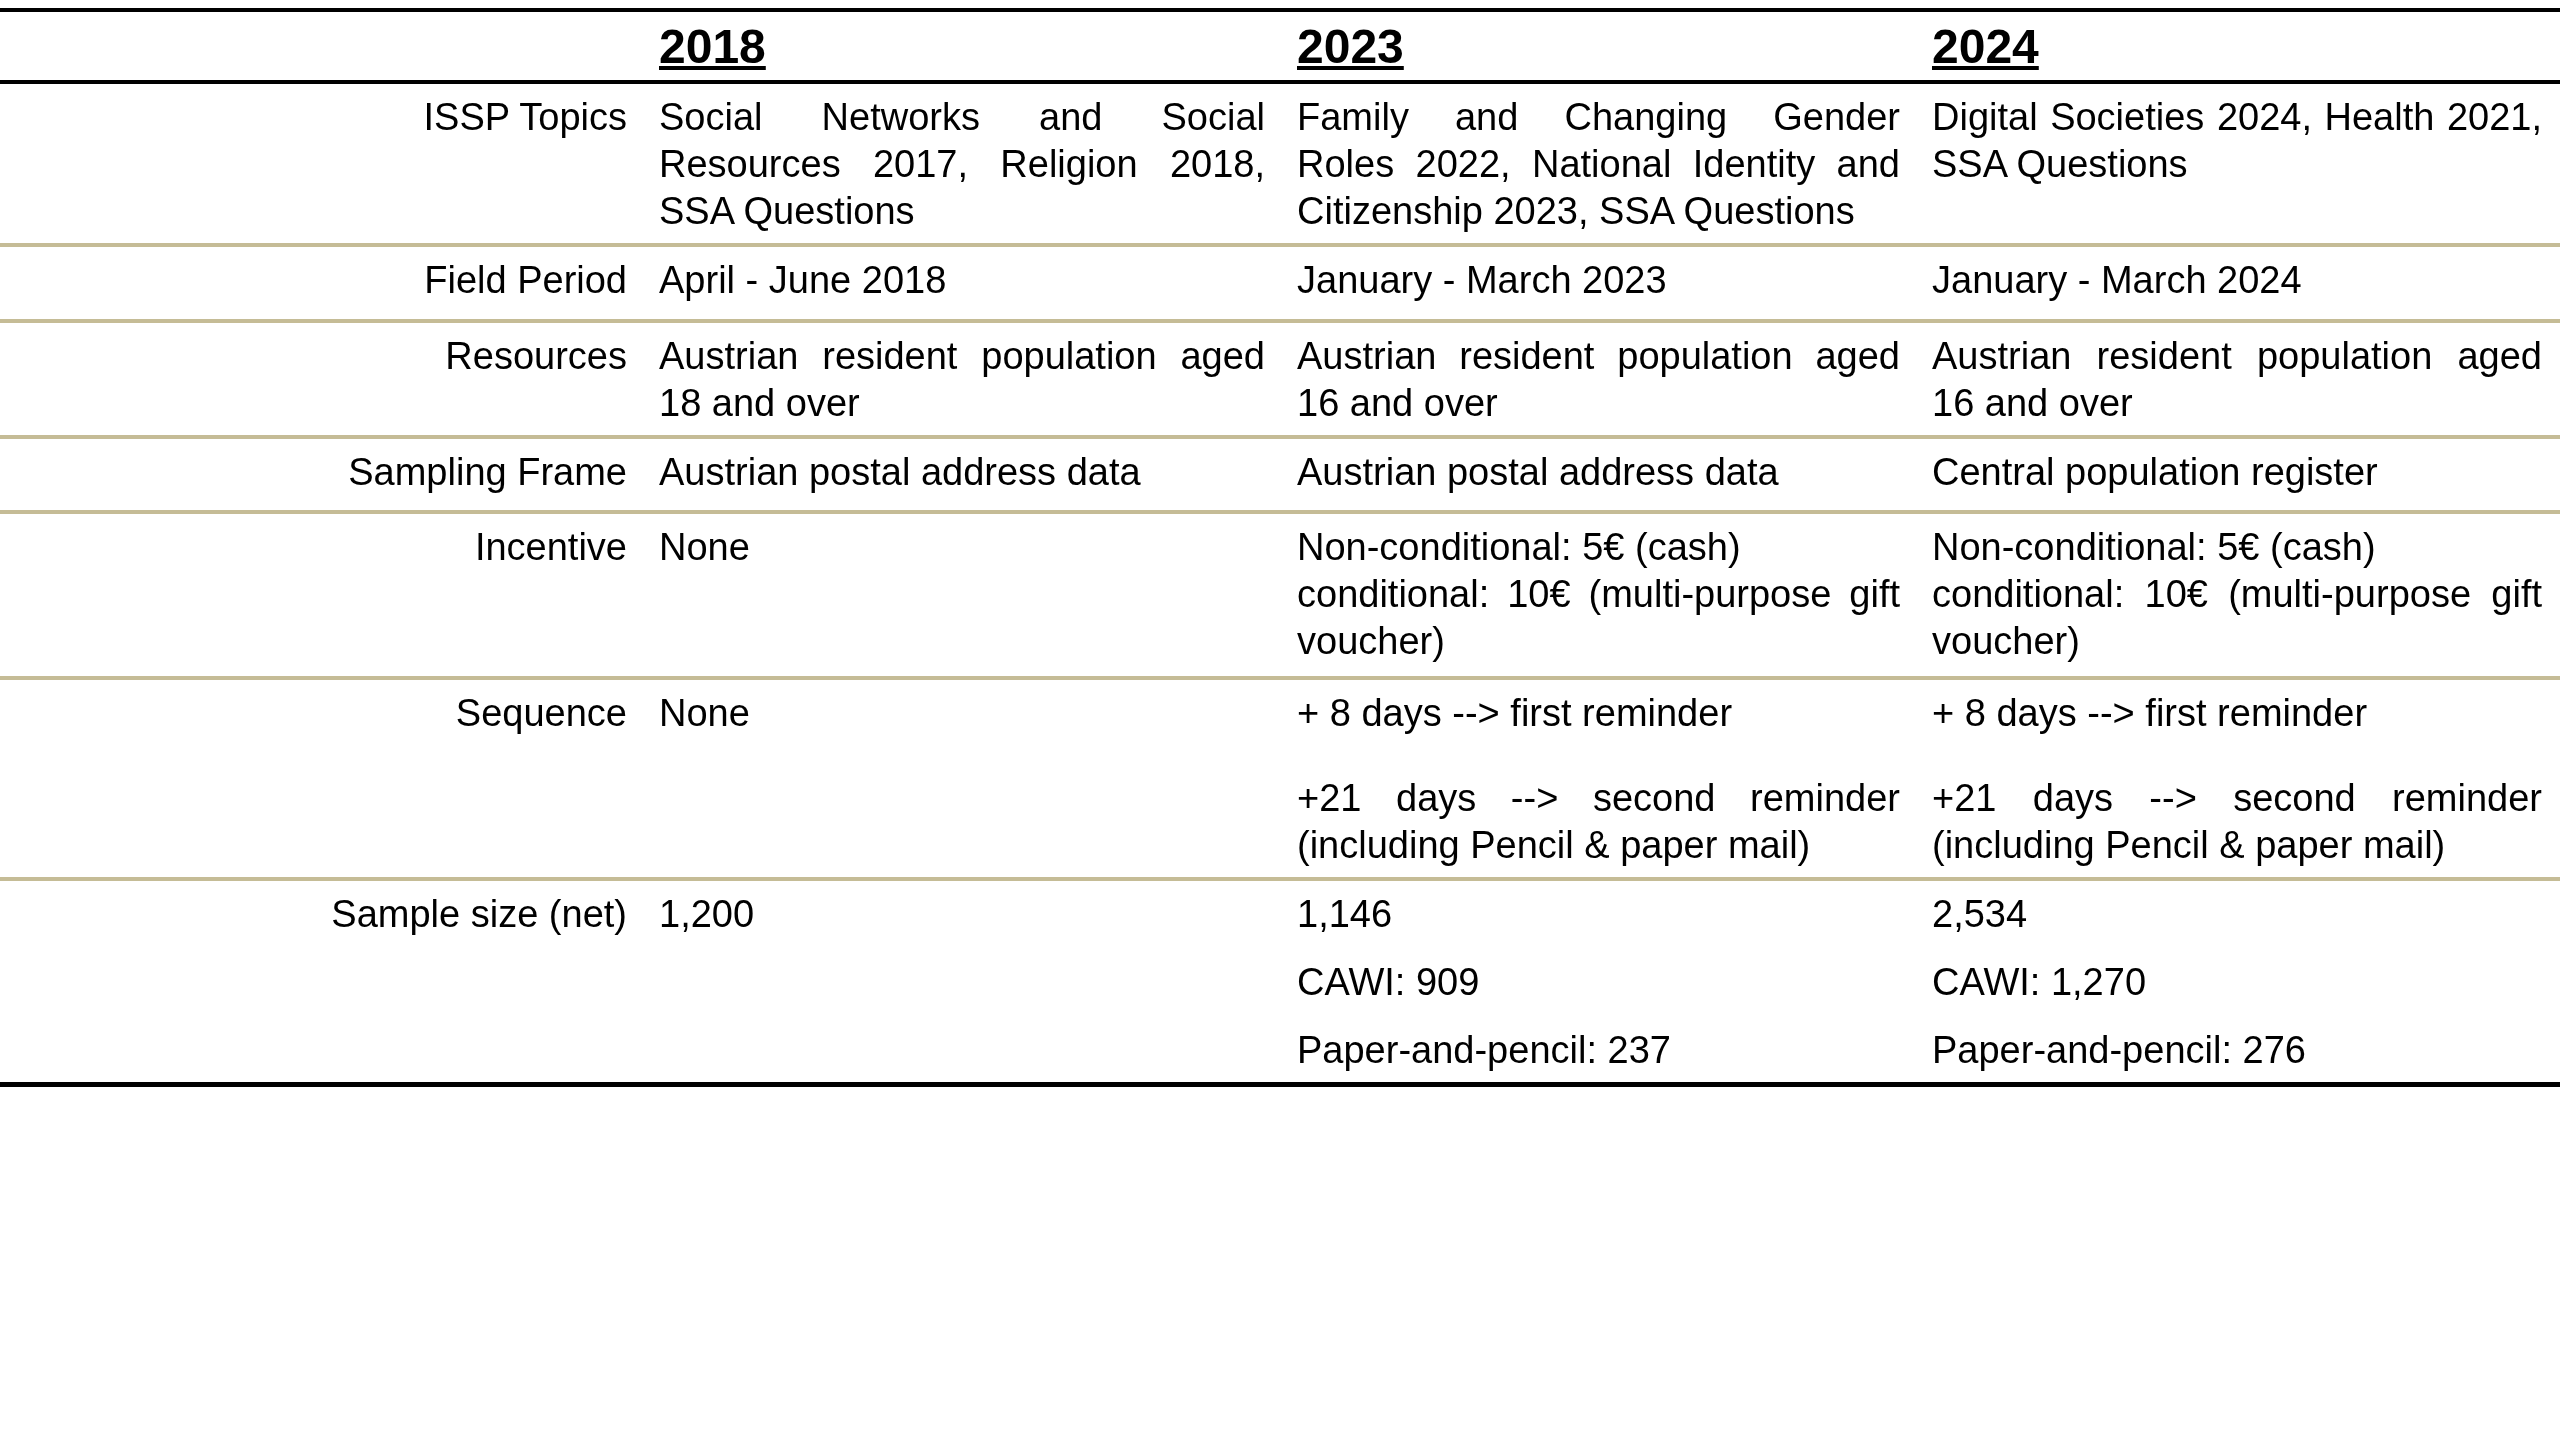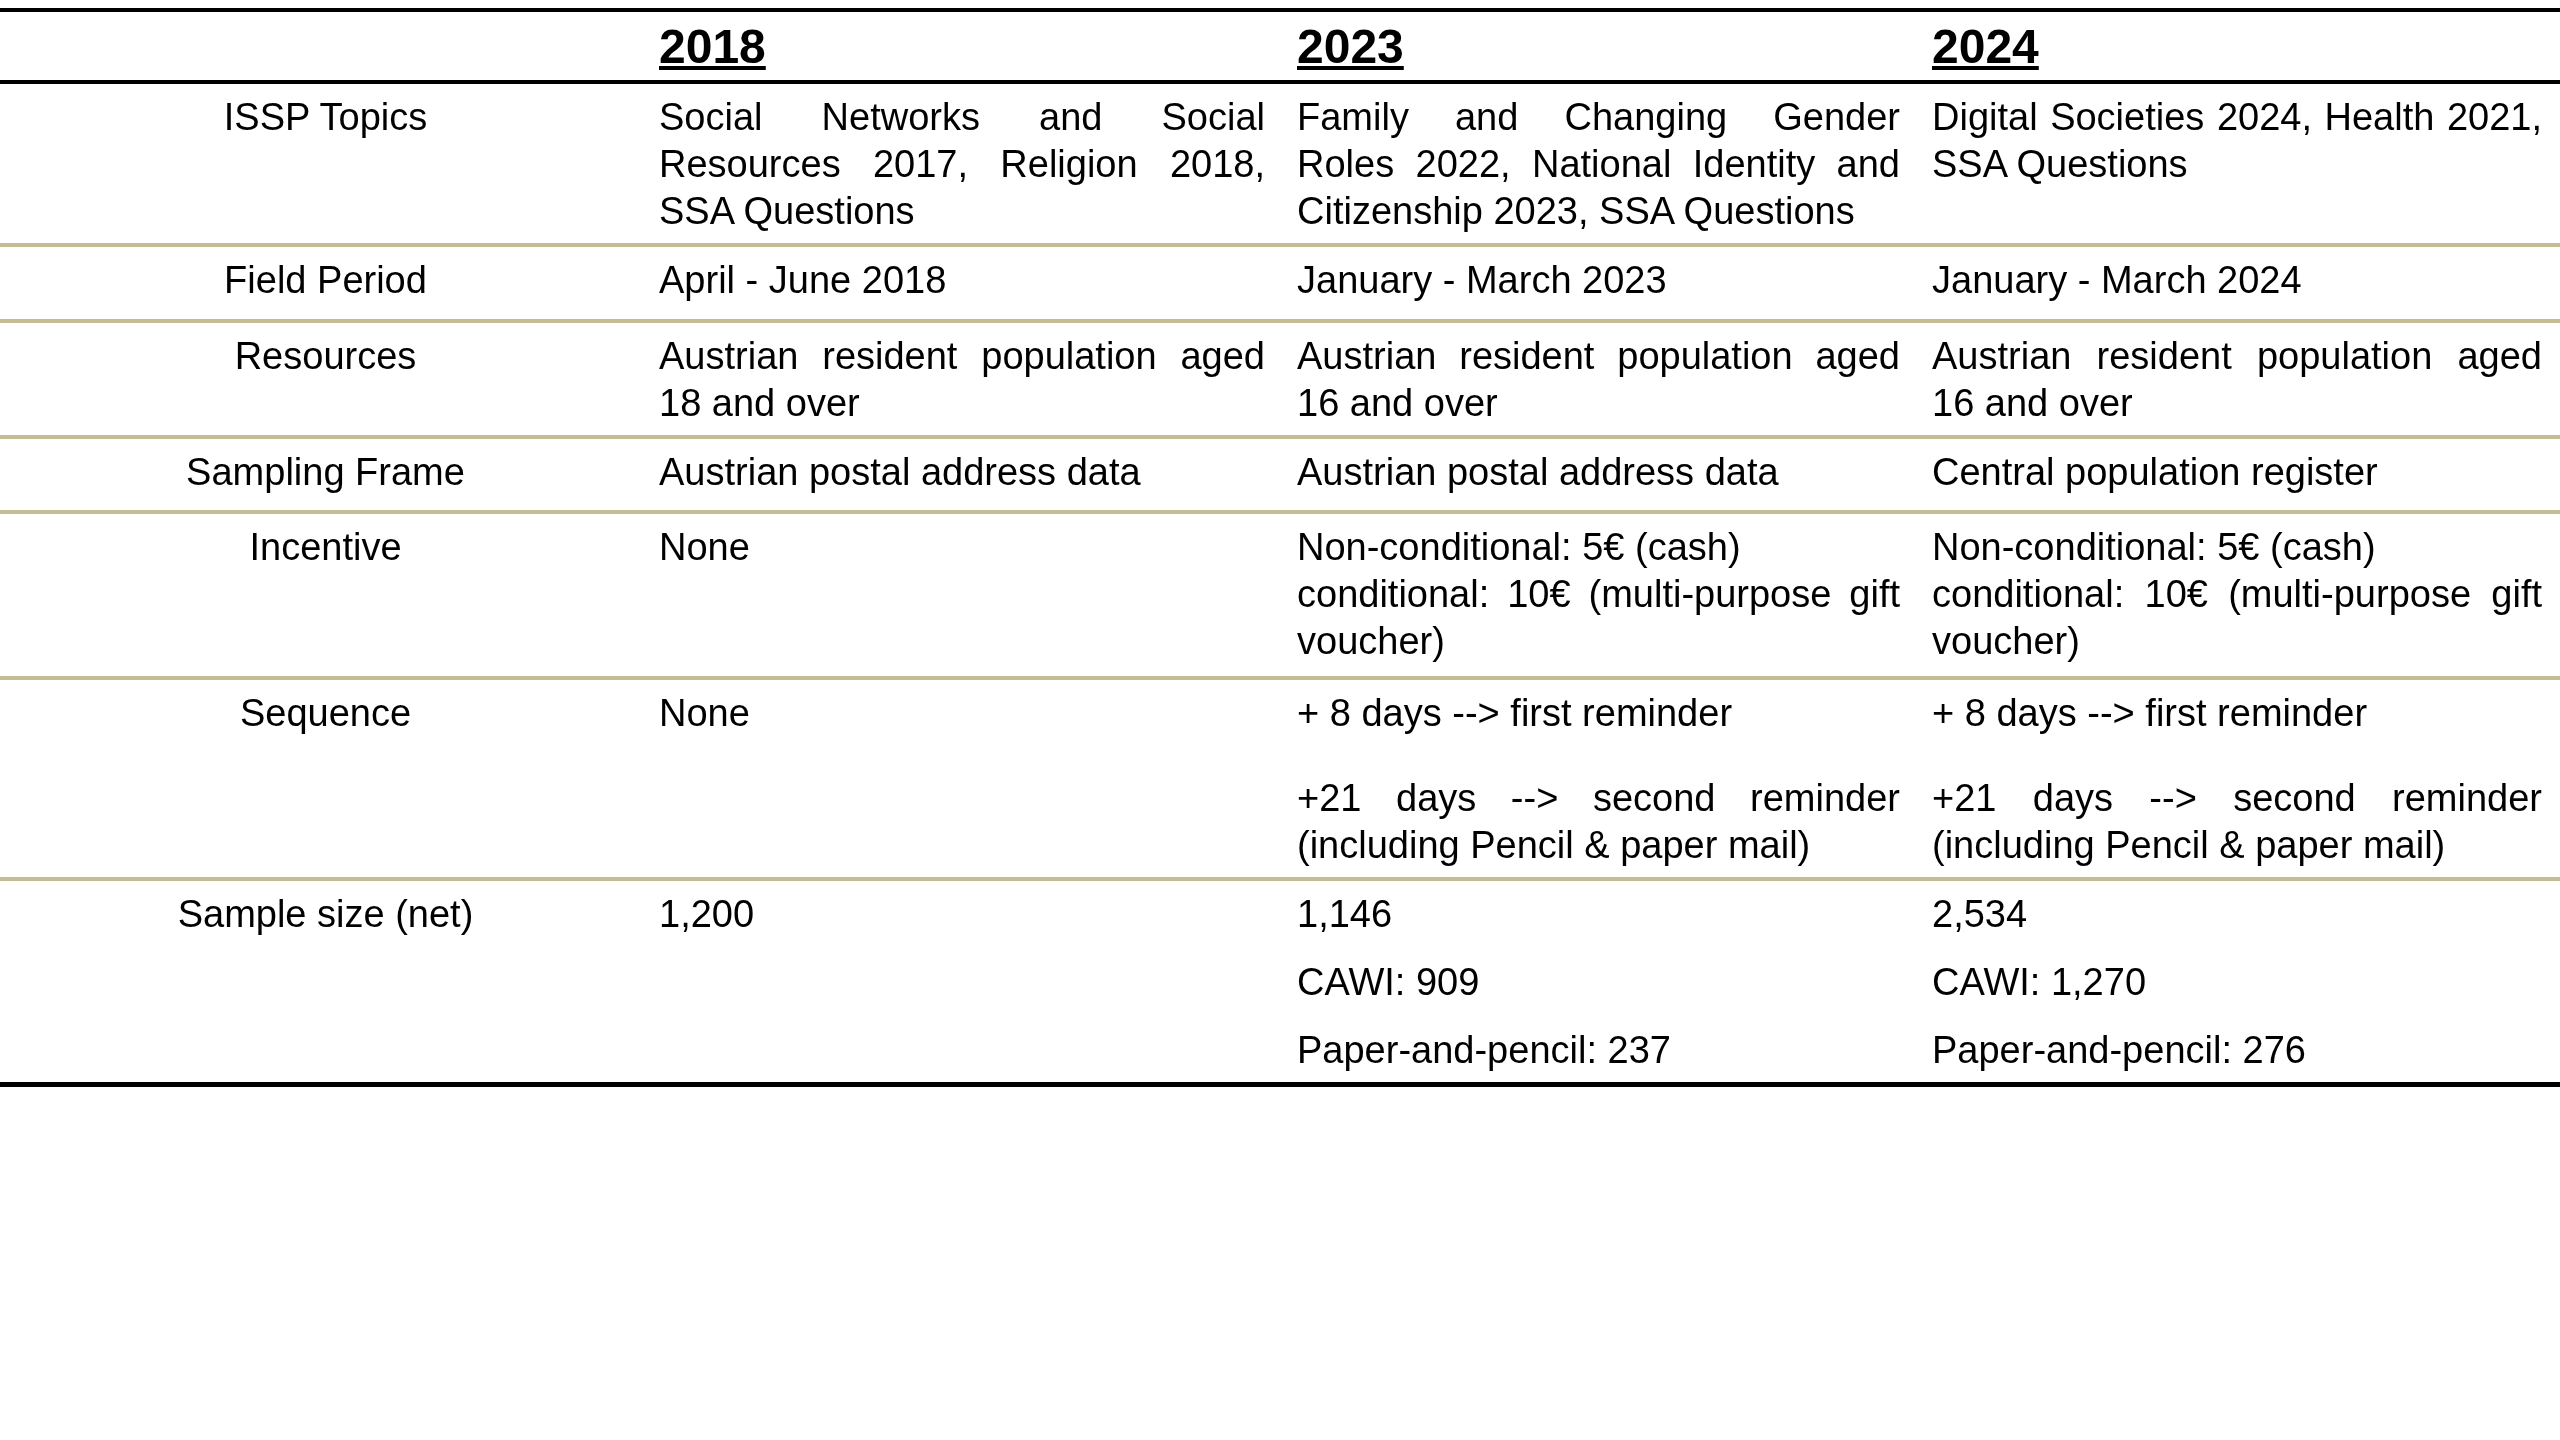--- a/index.html
+++ b/index.html
@@ -42,21 +42,21 @@
     text-decoration: underline;
   }
   td {
     font-size: 38px;
     line-height: 47px;
     vertical-align: top;
     text-align: justify;
     padding: 10px 18px 8px 14px;
   }
   td.label-col {
-    text-align: center;
+    text-align: right;
     padding-left: 24px;
   }
   td p {
     margin: 0;
   }
   tr.gap-tight td p + p   { margin-top: 0; }
   tr.gap-medium td p + p  { margin-top: 21px; }
   tr.gap-wide td p + p    { margin-top: 38px; }
 </style>
 </head>

